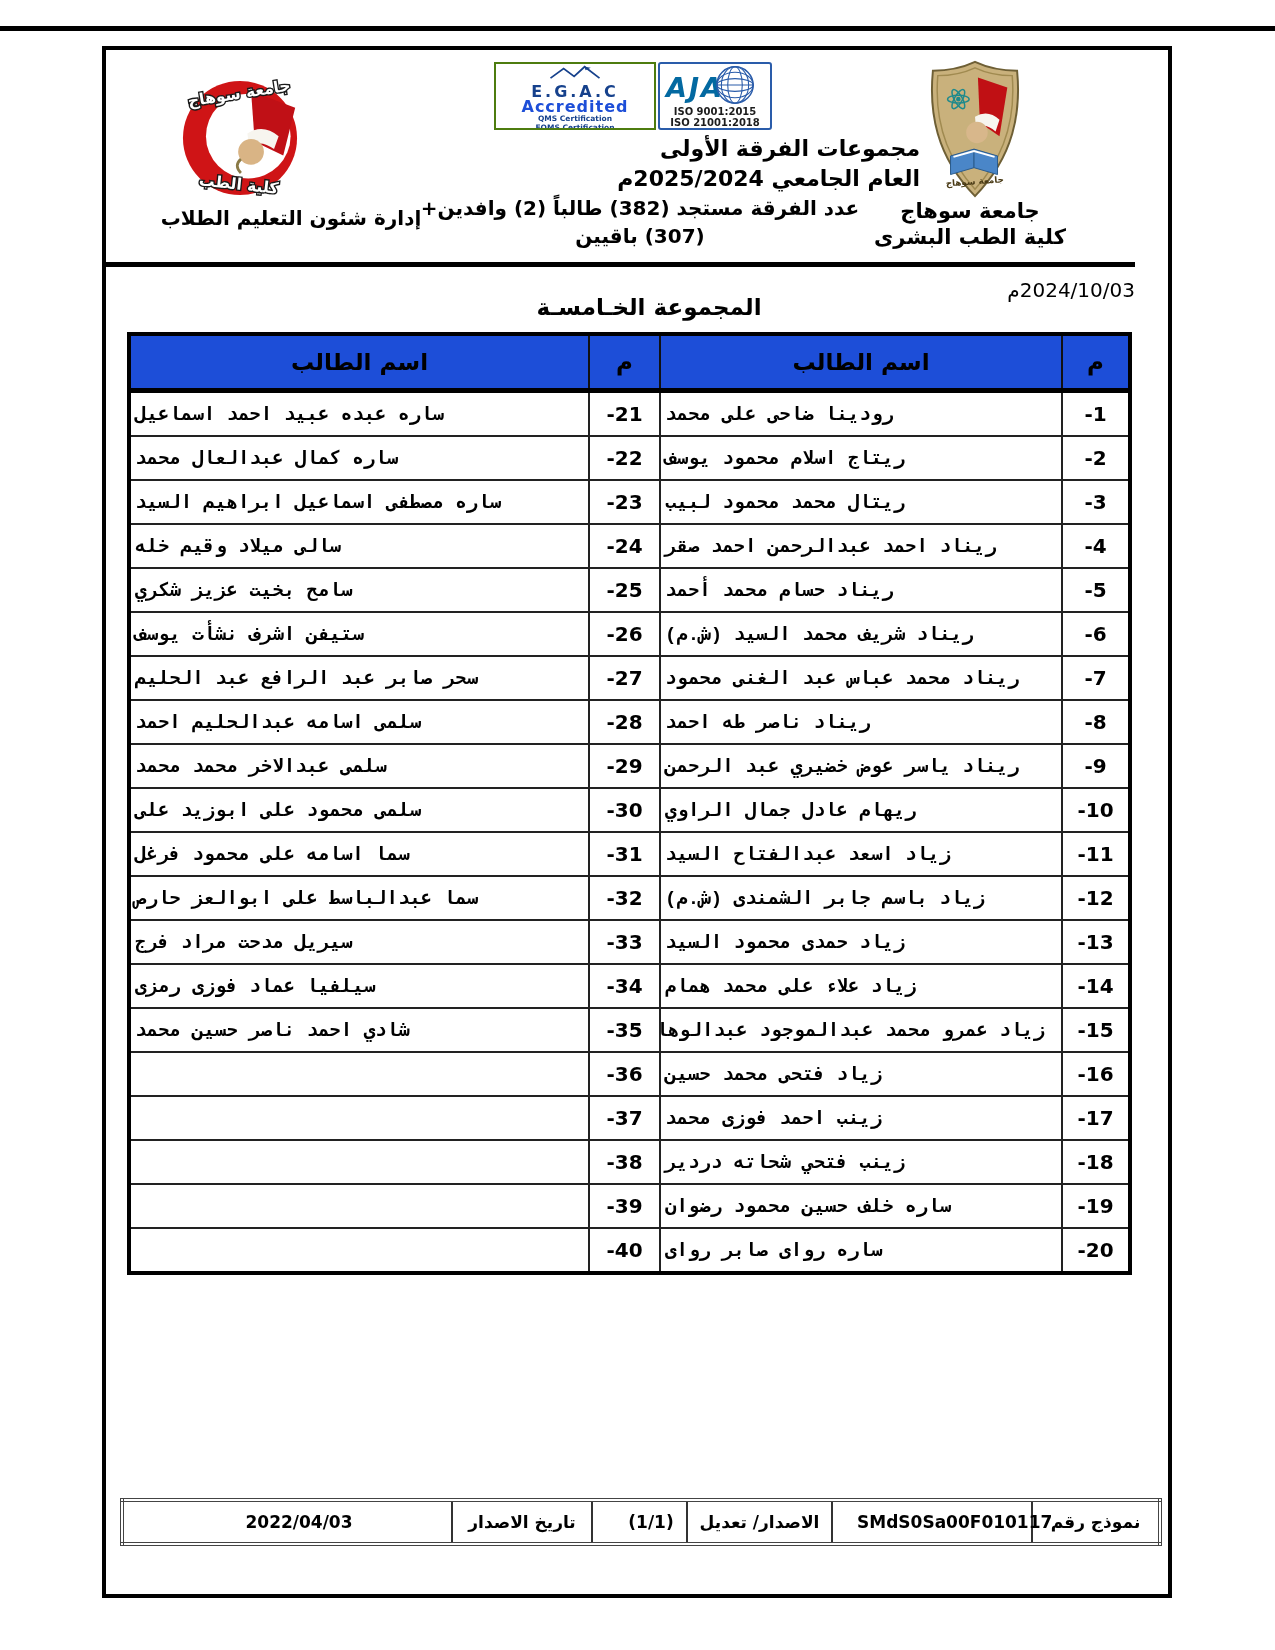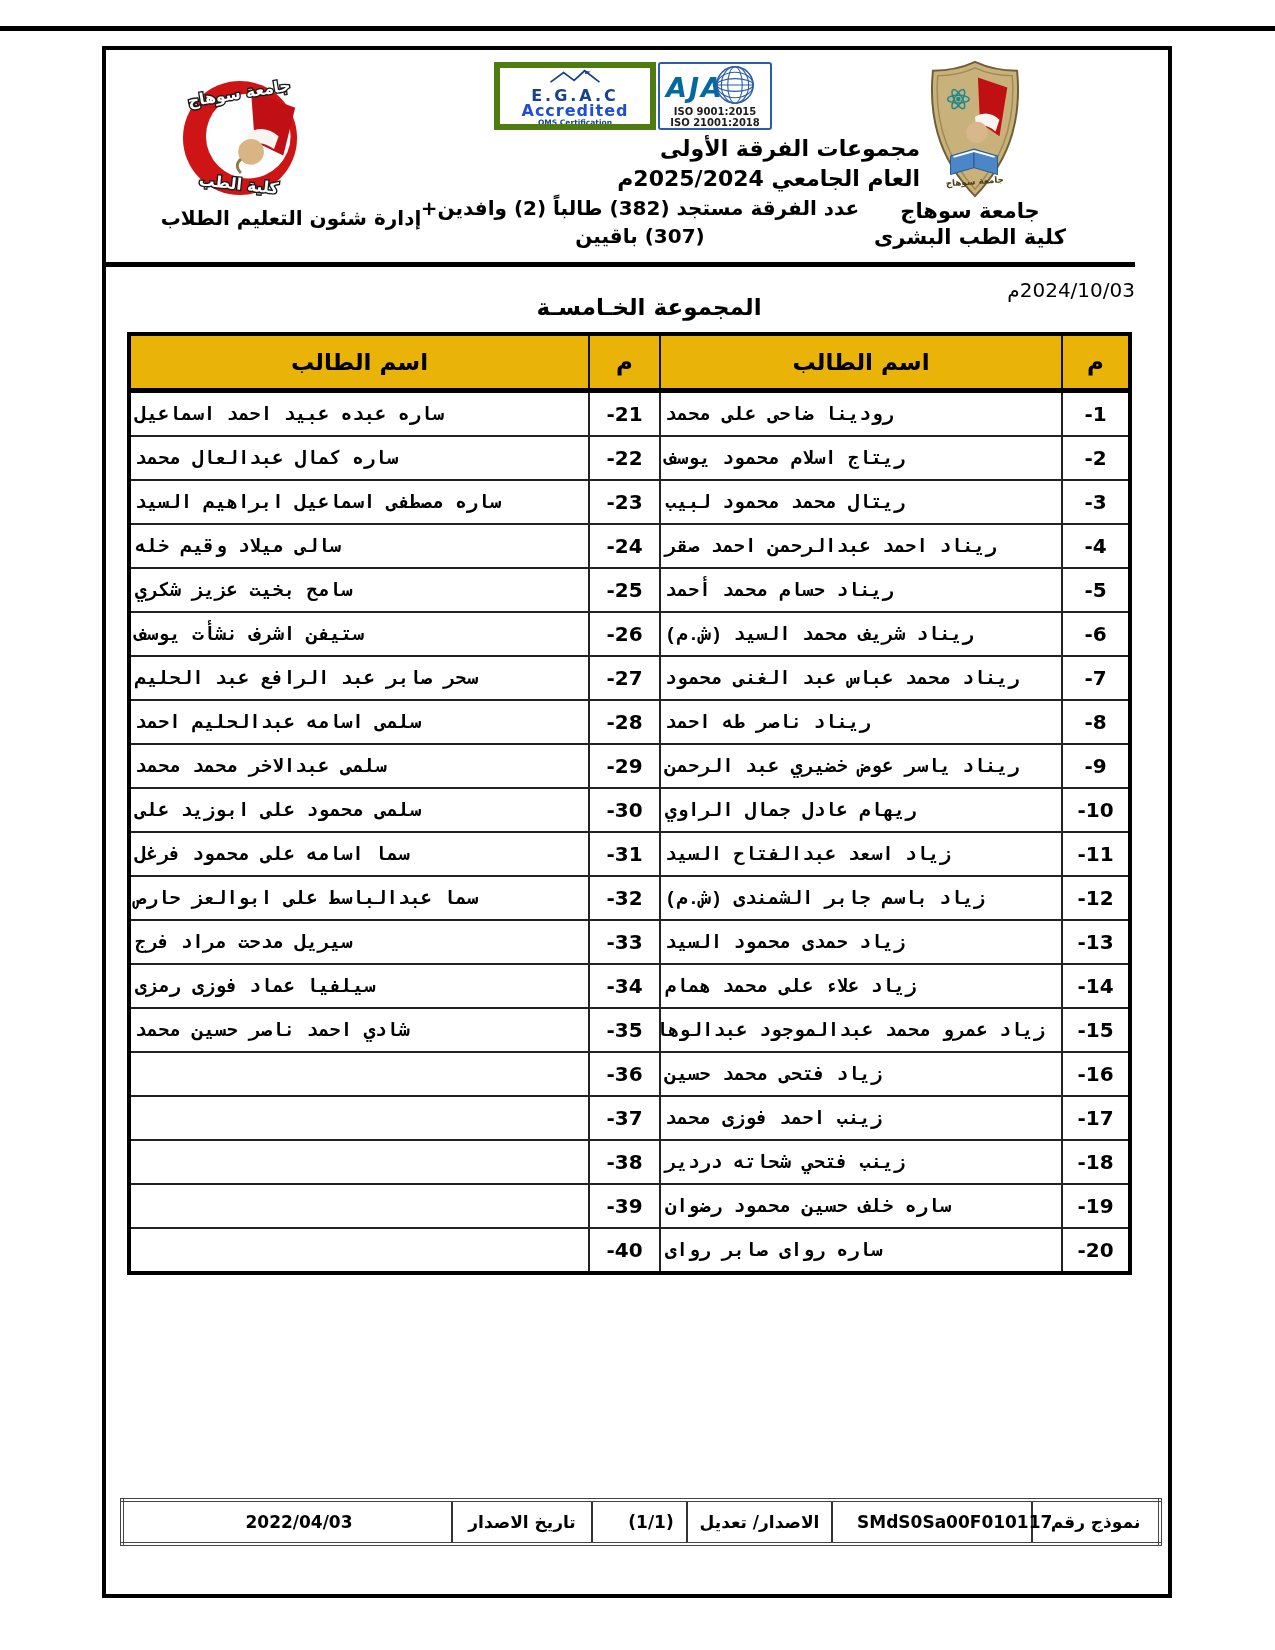--- a/index.html
+++ b/index.html
@@ -6,21 +6,21 @@
   .page{position:relative;width:1275px;height:1650px;background:#ffffff;
         font-family:"DejaVu Sans","Liberation Sans",sans-serif;color:#000;overflow:hidden;direction:rtl;}
   .top-rule{position:absolute;left:0;top:26px;width:1275px;height:5px;background:#000;}
   .frame{position:absolute;left:102px;top:46px;width:1070px;height:1552px;
          border:4px solid #000;box-sizing:border-box;}
 
   
   .crescent-wrap{position:absolute;left:42px;top:18px;width:184px;height:140px;}
   .dept-text{position:absolute;left:40px;top:156px;width:290px;text-align:center;
              font-size:20px;font-weight:bold;}
-  .egac-box{position:absolute;left:388px;top:12px;width:162px;height:68px;border:6px solid #4d7c0f;
+  .egac-box{position:absolute;left:388px;top:12px;width:162px;height:68px;border:2px solid #4d7c0f;
             box-sizing:border-box;text-align:center;direction:ltr;overflow:hidden;background:#fff;}
   .egac-title{font-size:16px;line-height:17px;font-weight:bold;color:#16418c;letter-spacing:3px;}
   .egac-accredited{font-size:16px;line-height:14px;font-weight:bold;color:#1d4ed8;letter-spacing:1px;}
   .egac-line{font-size:7.5px;line-height:9px;font-weight:bold;color:#16418c;}
   .aja-box{position:absolute;left:552px;top:12px;width:114px;height:68px;border:2px solid #2a5caa;
            border-radius:3px;box-sizing:border-box;direction:ltr;background:#fff;overflow:hidden;}
   .aja-top{position:relative;height:42px;}
   .aja-letters{position:absolute;left:6px;top:8px;font-size:27px;font-weight:bold;color:#0369a1;
                letter-spacing:2px;font-style:italic;}
   .aja-globe{position:absolute;right:2px;top:1px;}
@@ -35,21 +35,21 @@
 
   .divider{position:absolute;left:0;top:212px;width:1029px;height:5px;background:#000;}
   .doc-date{position:absolute;right:33px;top:228px;font-size:20px;}
   .doc-title{position:absolute;left:0;top:244px;width:100%;text-align:center;
              font-size:23px;font-weight:600;letter-spacing:1px;margin-left:12px;}
 
   
   .main-table{position:absolute;left:21px;top:282px;}
   table.students{width:1001px;border-collapse:collapse;table-layout:fixed;direction:rtl;
                  border:4px solid #000;}
-  table.students th{background:#eab308;border:2px solid #111;border-bottom:5px solid #000;
+  table.students th{background:#1d4ed8;border:2px solid #111;border-bottom:5px solid #000;
                     height:50px;font-size:23px;font-weight:bold;text-align:center;}
   table.students td{border:2px solid #222;height:40px;vertical-align:middle;overflow:hidden;
                     white-space:nowrap;}
   td.serial{direction:ltr;text-align:center;font-weight:700;font-size:20px;}
   td.name{text-align:left;padding:0 16px 0 4px;font-weight:700;font-size:19px;font-family:Liberation Mono, monospace;}
 
   
   .footer-wrap{position:absolute;left:14px;top:1448px;}
   table.footer{width:1038px;border-collapse:collapse;table-layout:fixed;direction:rtl;
                border:4px double #444;}

